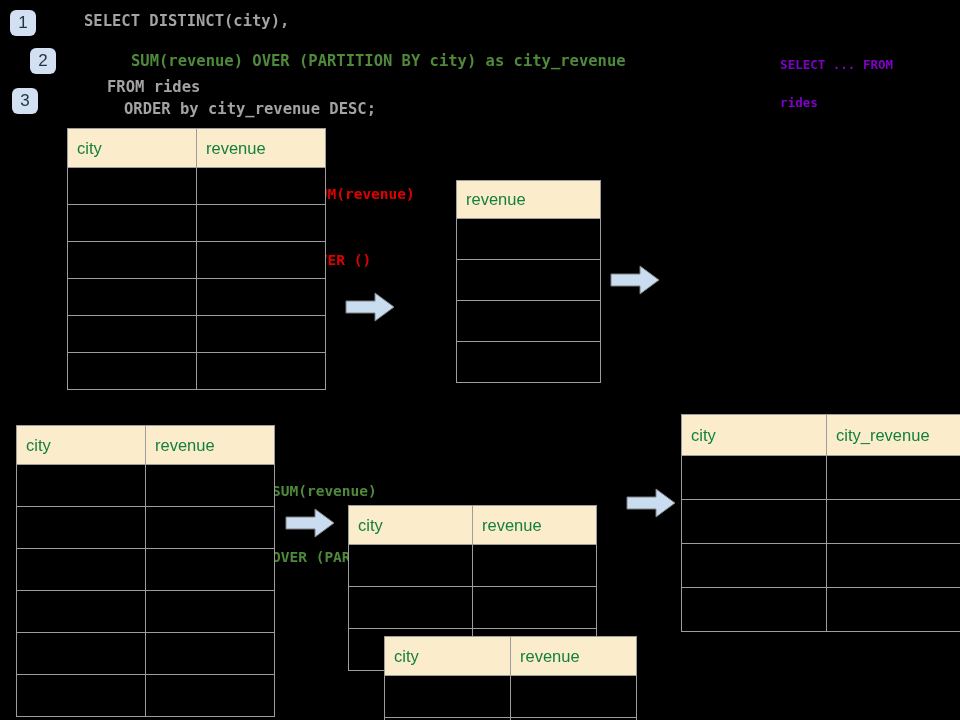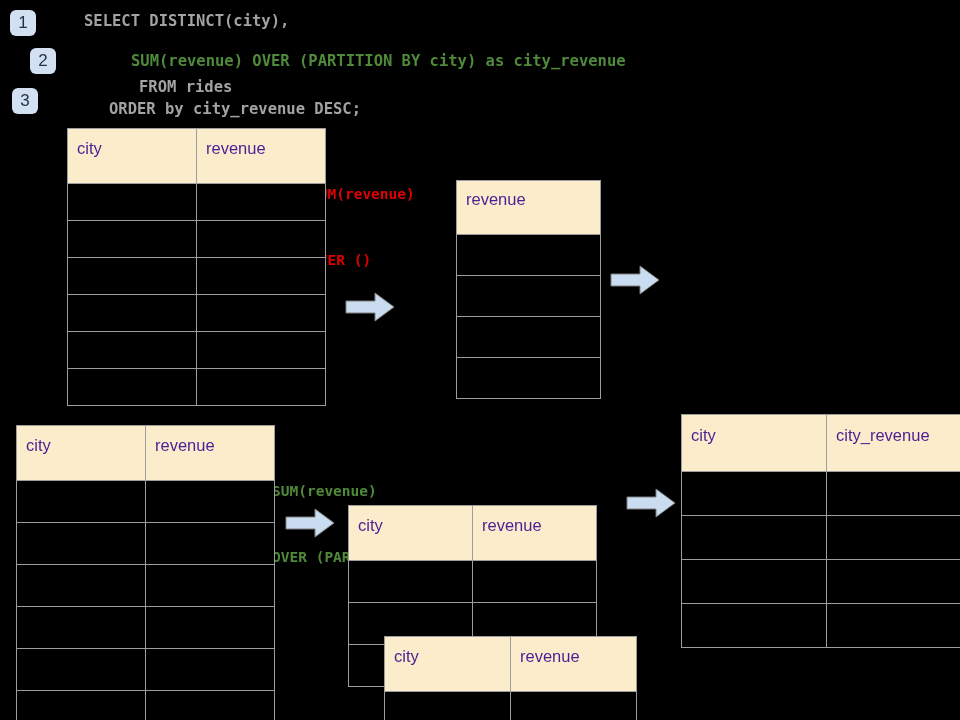--- a/index.html
+++ b/index.html
@@ -72,48 +72,52 @@
     background: #000000;
     table-layout: fixed;
   }
   .tbl td {
     border: 1px solid #9d9d9d;
     padding: 0;
     background: #000000;
   }
   .tbl td.hd {
     background: #fbedcb;
-    color: #4c1d95;
+    color: #15803d;
     font-family: "Liberation Sans", sans-serif;
     font-size: 16.5px;
     text-align: left;
-    padding: 0 0 16px 9px;
+    padding: 0 0 0 9px;
     vertical-align: middle;
     border: 1px solid #9d9d9d;
   }
 
   
   .arrow {
     position: absolute;
   }
 </style>
 </head>
 <body>
 
 <div id="canvas">
 
   <div class="badge" style="left:10px; top:10px;">1</div>
   <div class="badge" style="left:30px; top:48px;">2</div>
   <div class="badge" style="left:12px; top:88px;">3</div>
 
   <div class="code c-purple" style="left:84px; top:12px;">SELECT DISTINCT(city),</div>
   <div class="code c-green" style="left:131px; top:52px;">SUM(revenue) OVER (PARTITION BY city) as city_revenue</div>
-  <div class="code c-purple" style="left:107px; top:78px;margin-left:32px;">FROM rides</div>
-  <div class="code c-purple" style="left:109px; top:100px;">ORDER by city_revenue DESC;</div>
-
+  <div class="code c-purple" style="left:107px; top:78px;">FROM rides</div>
+  <div class="code c-purple" style="left:124px; top:100px;">ORDER by city_revenue DESC;</div>
+
+  <div class="side-label" style="left:750px; top:36px;">
+    <span>SELECT ... FROM</span><br>
+    <span>rides</span>
+  </div>
 
   <div class="annot red" style="left:310px; top:139px;">
     <div>SUM(revenue)</div>
     <div>OVER ()</div>
   </div>
 
   <div class="annot green" style="left:272px; top:436px;">
     <div>SUM(revenue)</div>
     <div>OVER (PARTITION</div>
   </div>

